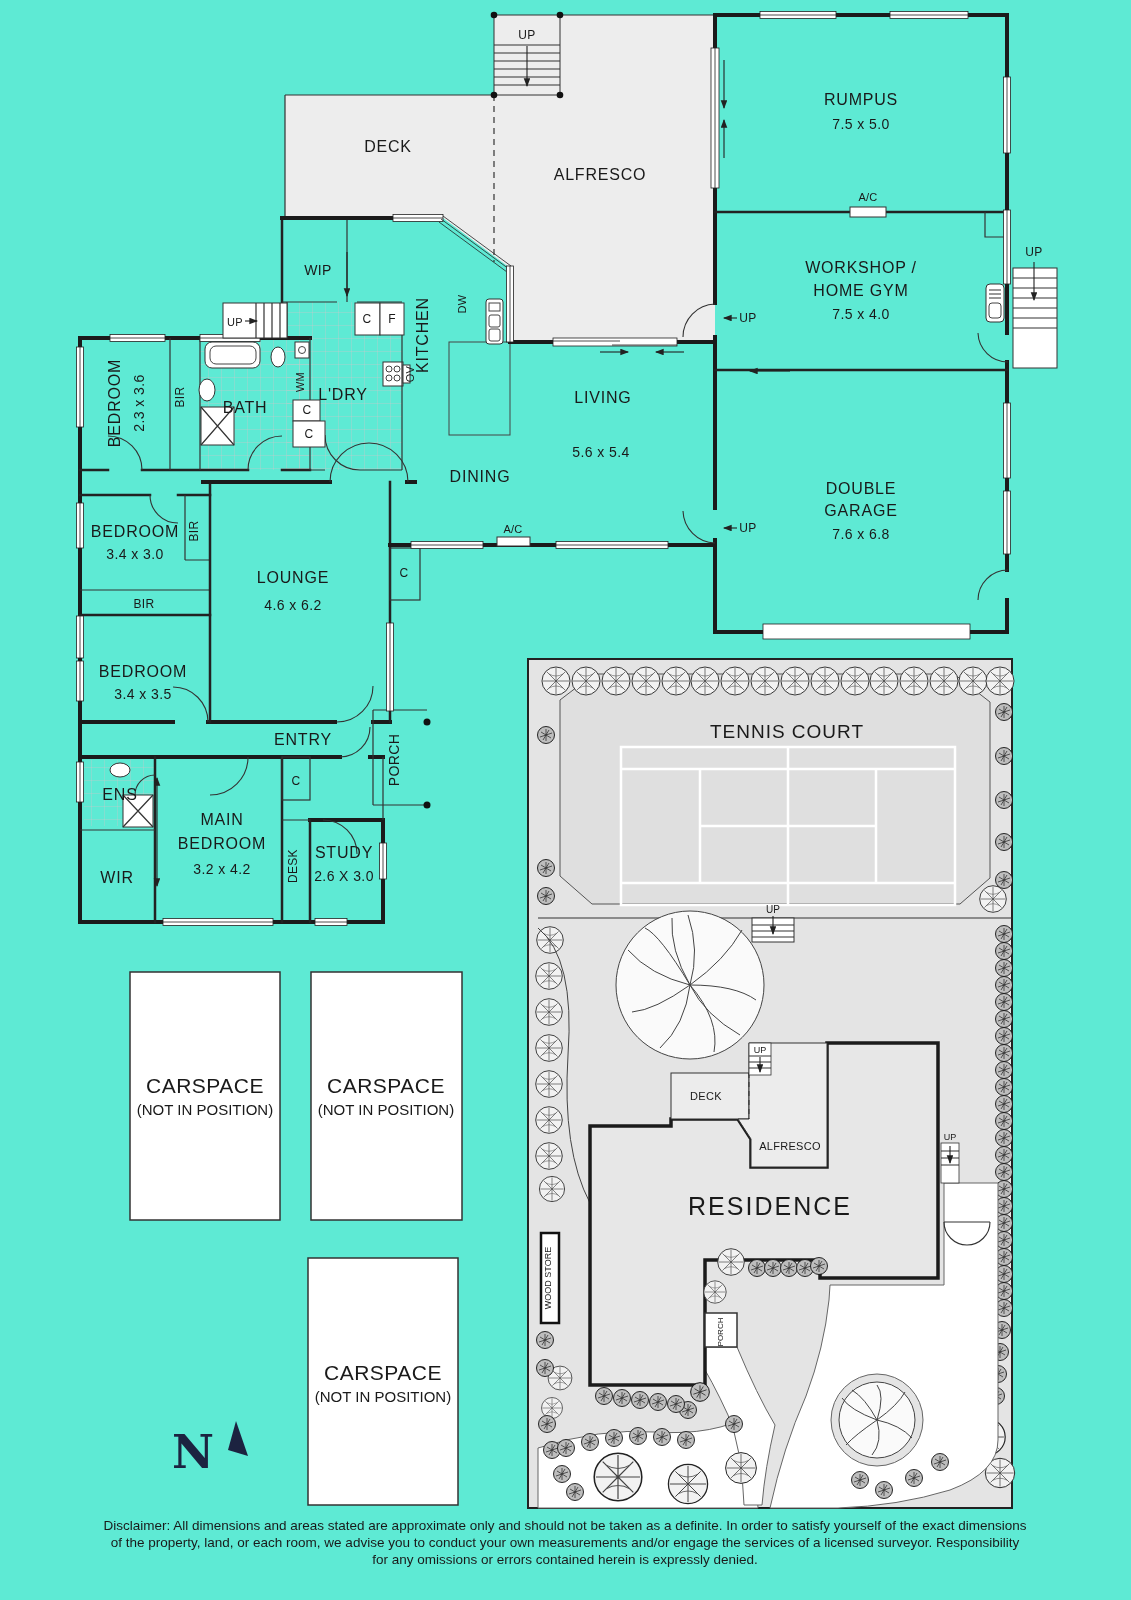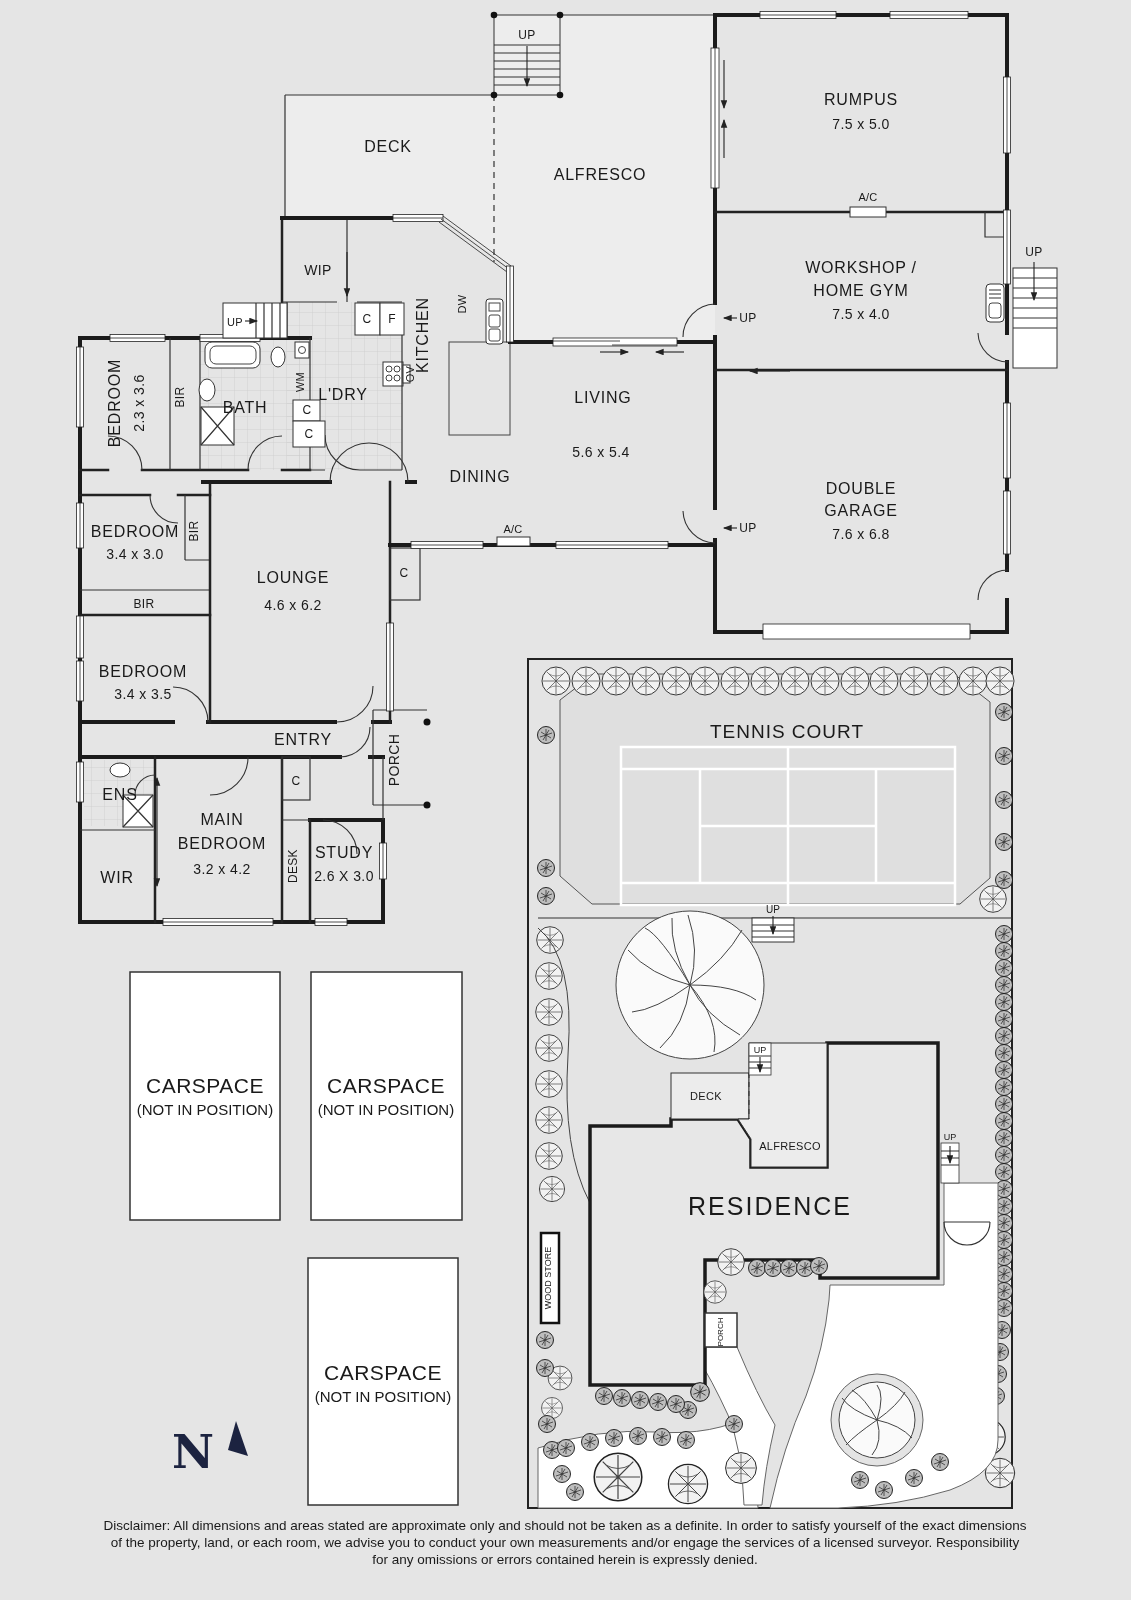--- a/index.html
+++ b/index.html
@@ -1,16 +1,16 @@
 <!DOCTYPE html>
 <html><head>
 <meta charset="utf-8">
 <style>
   html,body{margin:0;padding:0;background:#fff;}
-  .page{position:relative;width:1131px;height:1600px;background:#e5e5e5;font-family:"Liberation Sans",sans-serif;}
+  .page{position:relative;width:1131px;height:1600px;background:#5eead4;font-family:"Liberation Sans",sans-serif;}
   svg{display:block;}
   
   .w4{stroke:#1b1b1b;stroke-width:4;fill:none;stroke-linecap:square;}
   .w25{stroke:#222;stroke-width:2.5;fill:none;stroke-linecap:square;}
   .w12{stroke:#333;stroke-width:1.2;fill:none;}
   .thin{stroke:#444;stroke-width:1;fill:none;}
   .arc{stroke:#333;stroke-width:1.1;fill:none;}
   .winr{fill:#fff;stroke:#222;stroke-width:0.8;}
   .winl{stroke:#222;stroke-width:0.8;}
   .arrow{stroke:#222;stroke-width:1.1;fill:none;}

